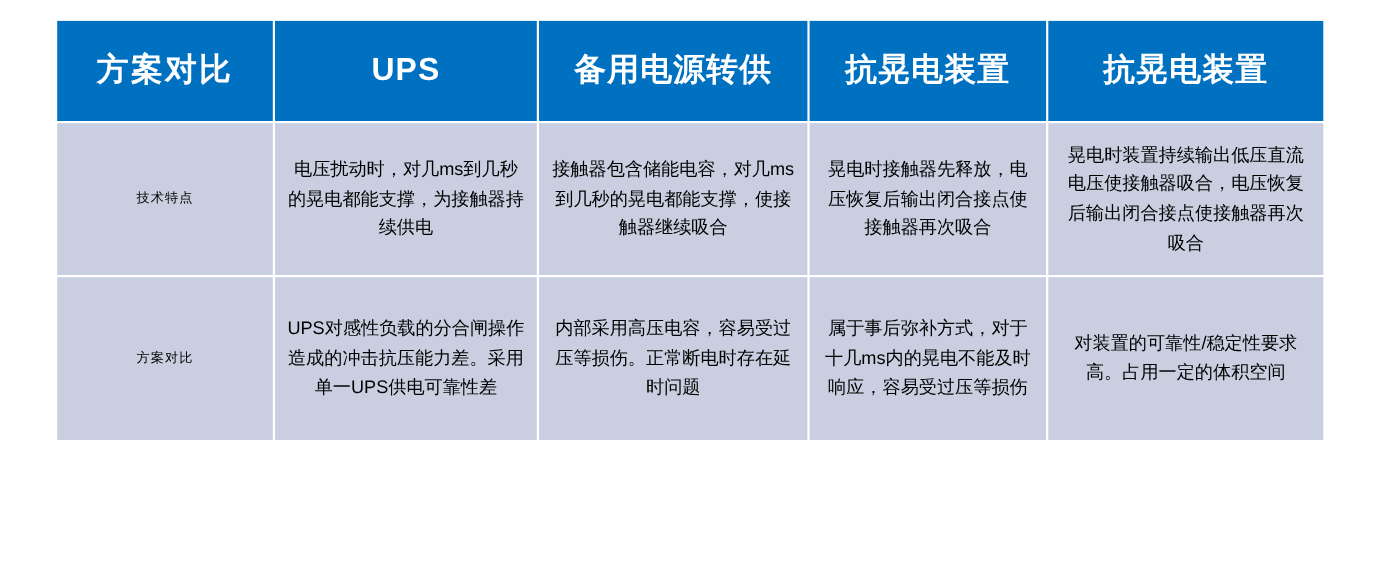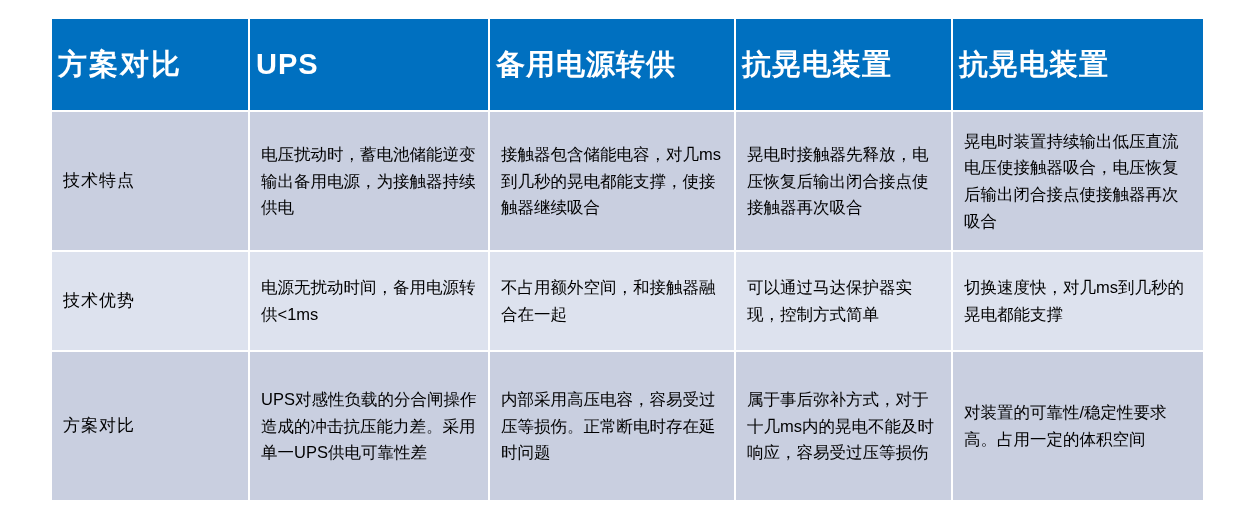--- a/index.html
+++ b/index.html
@@ -23,21 +23,21 @@
   }
   table.compare {
     border-collapse: separate;
     border-spacing: 2px 2px;
     width: 1151px;
     table-layout: fixed;
   }
   table.compare th,
   table.compare td {
     vertical-align: middle;
-    text-align: left;
+    text-align: center;
     box-sizing: border-box;
   }
   thead th {
     background: #0070C0;
     color: #ffffff;
     font-size: 29px;
     font-weight: bold;
     height: 91px;
     padding: 4px 6px;
     letter-spacing: 1px;
@@ -49,21 +49,21 @@
   tbody td {
     font-size: 16.5px;
     line-height: 1.62;
     color: #000000;
     padding: 8px 11px;
   }
   tbody tr.band-a td { background: #C9CFE0; }
   tbody tr.band-b td { background: #DDE2EE; }
   tbody tr.band-a td.row-head,
   tbody tr.band-b td.row-head {
-    font-size: 17px;
+    font-size: 12px;
     letter-spacing: 1px;
   }
   tbody tr.band-a td.row-head { background: #C9CFE0; }
   tbody tr.band-b td.row-head { background: #DDE2EE; }
 
   tbody tr.r1 td { height: 138px; }
   tbody tr.r2 td { height: 98px; }
   tbody tr.r3 td { height: 148px; }
 
   col.c0 { width: 196px; }
@@ -89,31 +89,24 @@
         <th class="col-label">方案对比</th>
         <th>UPS</th>
         <th>备用电源转供</th>
         <th>抗晃电装置</th>
         <th>抗晃电装置</th>
       </tr>
     </thead>
     <tbody>
       <tr class="band-a r1">
         <td class="row-head">技术特点</td>
-        <td>电压扰动时，蓄电池储能逆变输出备用电源，为接触器持续供电</td>
+        <td>电压扰动时，对几ms到几秒的晃电都能支撑，为接触器持续供电</td>
         <td>接触器包含储能电容，对几ms到几秒的晃电都能支撑，使接触器继续吸合</td>
         <td>晃电时接触器先释放，电压恢复后输出闭合接点使接触器再次吸合</td>
         <td>晃电时装置持续输出低压直流电压使接触器吸合，电压恢复后输出闭合接点使接触器再次吸合</td>
-      </tr>
-      <tr class="band-b r2">
-        <td class="row-head">技术优势</td>
-        <td>电源无扰动时间，备用电源转供&lt;1ms</td>
-        <td>不占用额外空间，和接触器融合在一起</td>
-        <td>可以通过马达保护器实现，控制方式简单</td>
-        <td>切换速度快，对几ms到几秒的晃电都能支撑</td>
       </tr>
       <tr class="band-a r3">
         <td class="row-head">方案对比</td>
         <td>UPS对感性负载的分合闸操作造成的冲击抗压能力差。采用单一UPS供电可靠性差</td>
         <td>内部采用高压电容，容易受过压等损伤。正常断电时存在延时问题</td>
         <td>属于事后弥补方式，对于十几ms内的晃电不能及时响应，容易受过压等损伤</td>
         <td>对装置的可靠性/稳定性要求高。占用一定的体积空间</td>
       </tr>
     </tbody>
   </table>

